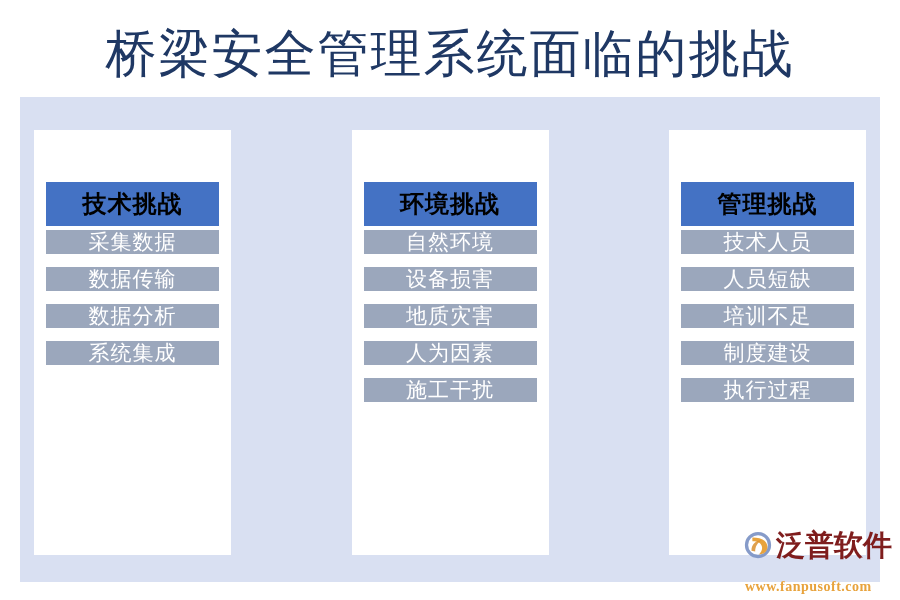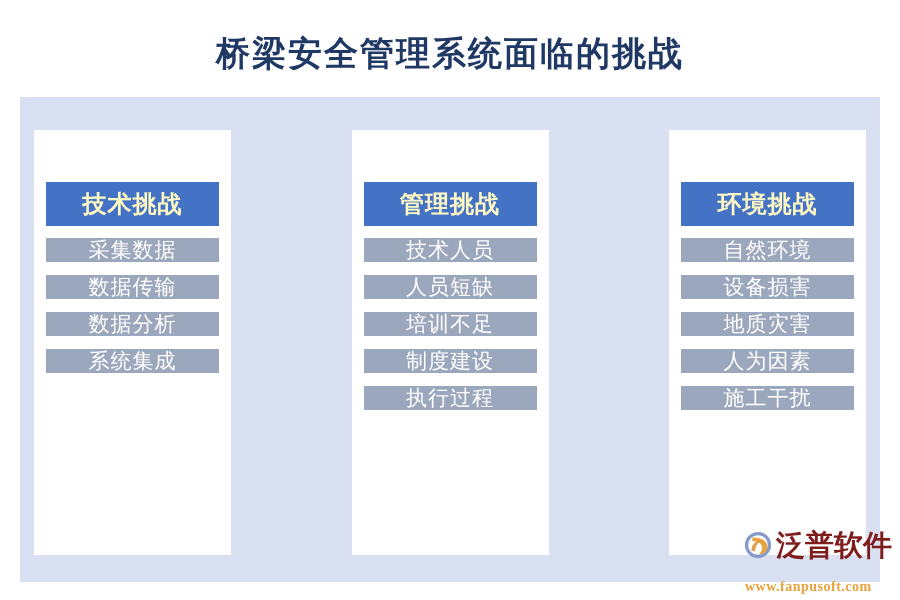--- a/index.html
+++ b/index.html
@@ -23,22 +23,22 @@
   }
 
   
   #title {
     position: absolute;
     left: 0;
     top: 28px;
     width: 900px;
     text-align: center;
     font-family: "Liberation Serif", "DejaVu Serif", serif;
-    font-size: 34px;
-    font-weight: 700;
+    font-size: 51px;
+    font-weight: 400;
     letter-spacing: 2px;
     color: #1f3864;
     line-height: 52px;
     white-space: nowrap;
   }
 
   
   #panel {
     position: absolute;
     left: 20px;
@@ -63,28 +63,28 @@
     display: flex;
     flex-direction: column;
     align-items: center;
     padding-top: 52px;
   }
 
   .col-header {
     width: 173px;
     height: 44px;
     background: #4472c4;
-    color: #fef9c3;
+    color: #000000;
     font-size: 24px;
     font-weight: 700;
     letter-spacing: 1px;
     display: flex;
     align-items: center;
     justify-content: center;
-    margin-bottom: 12px;
+    margin-bottom: 4px;
     box-sizing: border-box;
     white-space: nowrap;
   }
 
   .col-item {
     width: 173px;
     height: 24px;
     background: #9ba7bc;
     color: #ffffff;
     font-size: 21px;
@@ -151,35 +151,35 @@
 
     <div class="column">
       <div class="col-header">技术挑战</div>
       <div class="col-item">采集数据</div>
       <div class="col-item">数据传输</div>
       <div class="col-item">数据分析</div>
       <div class="col-item">系统集成</div>
     </div>
 
     <div class="column">
+      <div class="col-header">环境挑战</div>
+      <div class="col-item">自然环境</div>
+      <div class="col-item">设备损害</div>
+      <div class="col-item">地质灾害</div>
+      <div class="col-item">人为因素</div>
+      <div class="col-item">施工干扰</div>
+    </div>
+
+    <div class="column">
       <div class="col-header">管理挑战</div>
       <div class="col-item">技术人员</div>
       <div class="col-item">人员短缺</div>
       <div class="col-item">培训不足</div>
       <div class="col-item">制度建设</div>
       <div class="col-item">执行过程</div>
-    </div>
-
-    <div class="column">
-      <div class="col-header">环境挑战</div>
-      <div class="col-item">自然环境</div>
-      <div class="col-item">设备损害</div>
-      <div class="col-item">地质灾害</div>
-      <div class="col-item">人为因素</div>
-      <div class="col-item">施工干扰</div>
     </div>
 
 
   </div>
 
   <div id="logo">
     <div id="logo-top">
       <svg id="logo-mark" viewBox="0 0 64 64">
         <path d="M32 4 A28 28 0 1 0 32 60 A28 28 0 0 0 32 4 Z
                  M32 11 A21 21 0 1 1 32 53 A21 21 0 1 1 32 11 Z" fill="#7f96c6" fill-rule="evenodd" opacity="0.95"></path>

